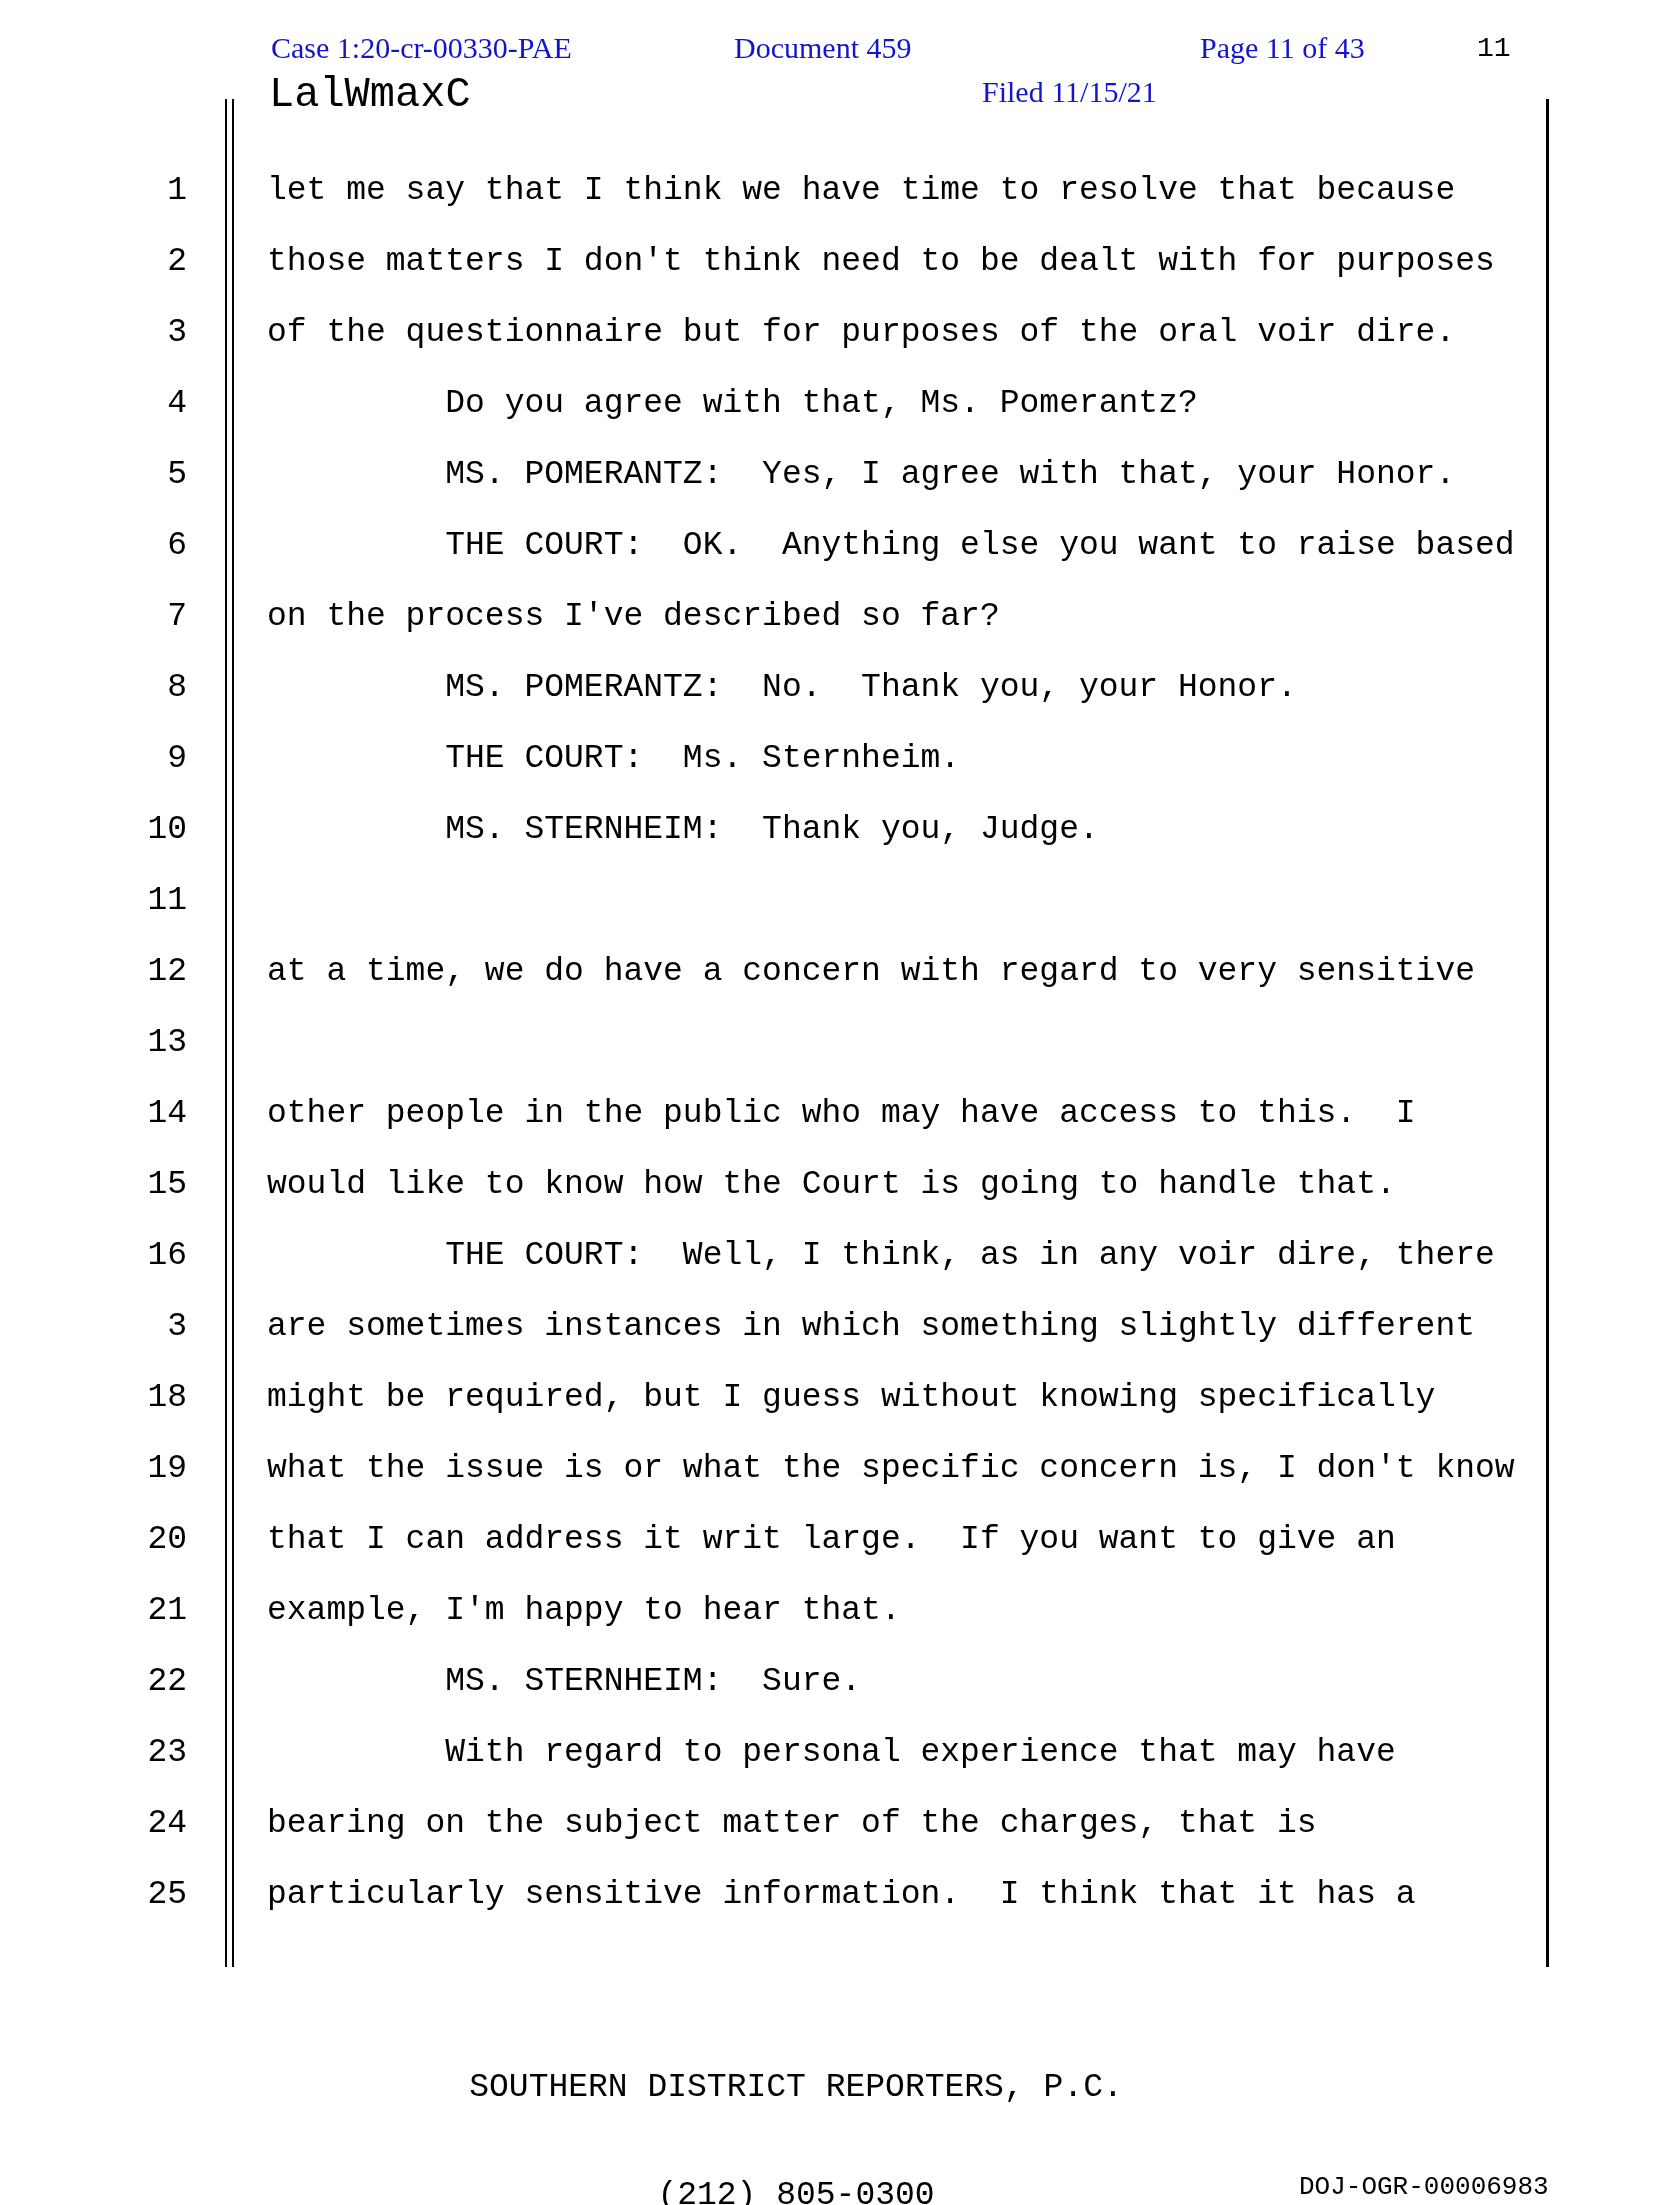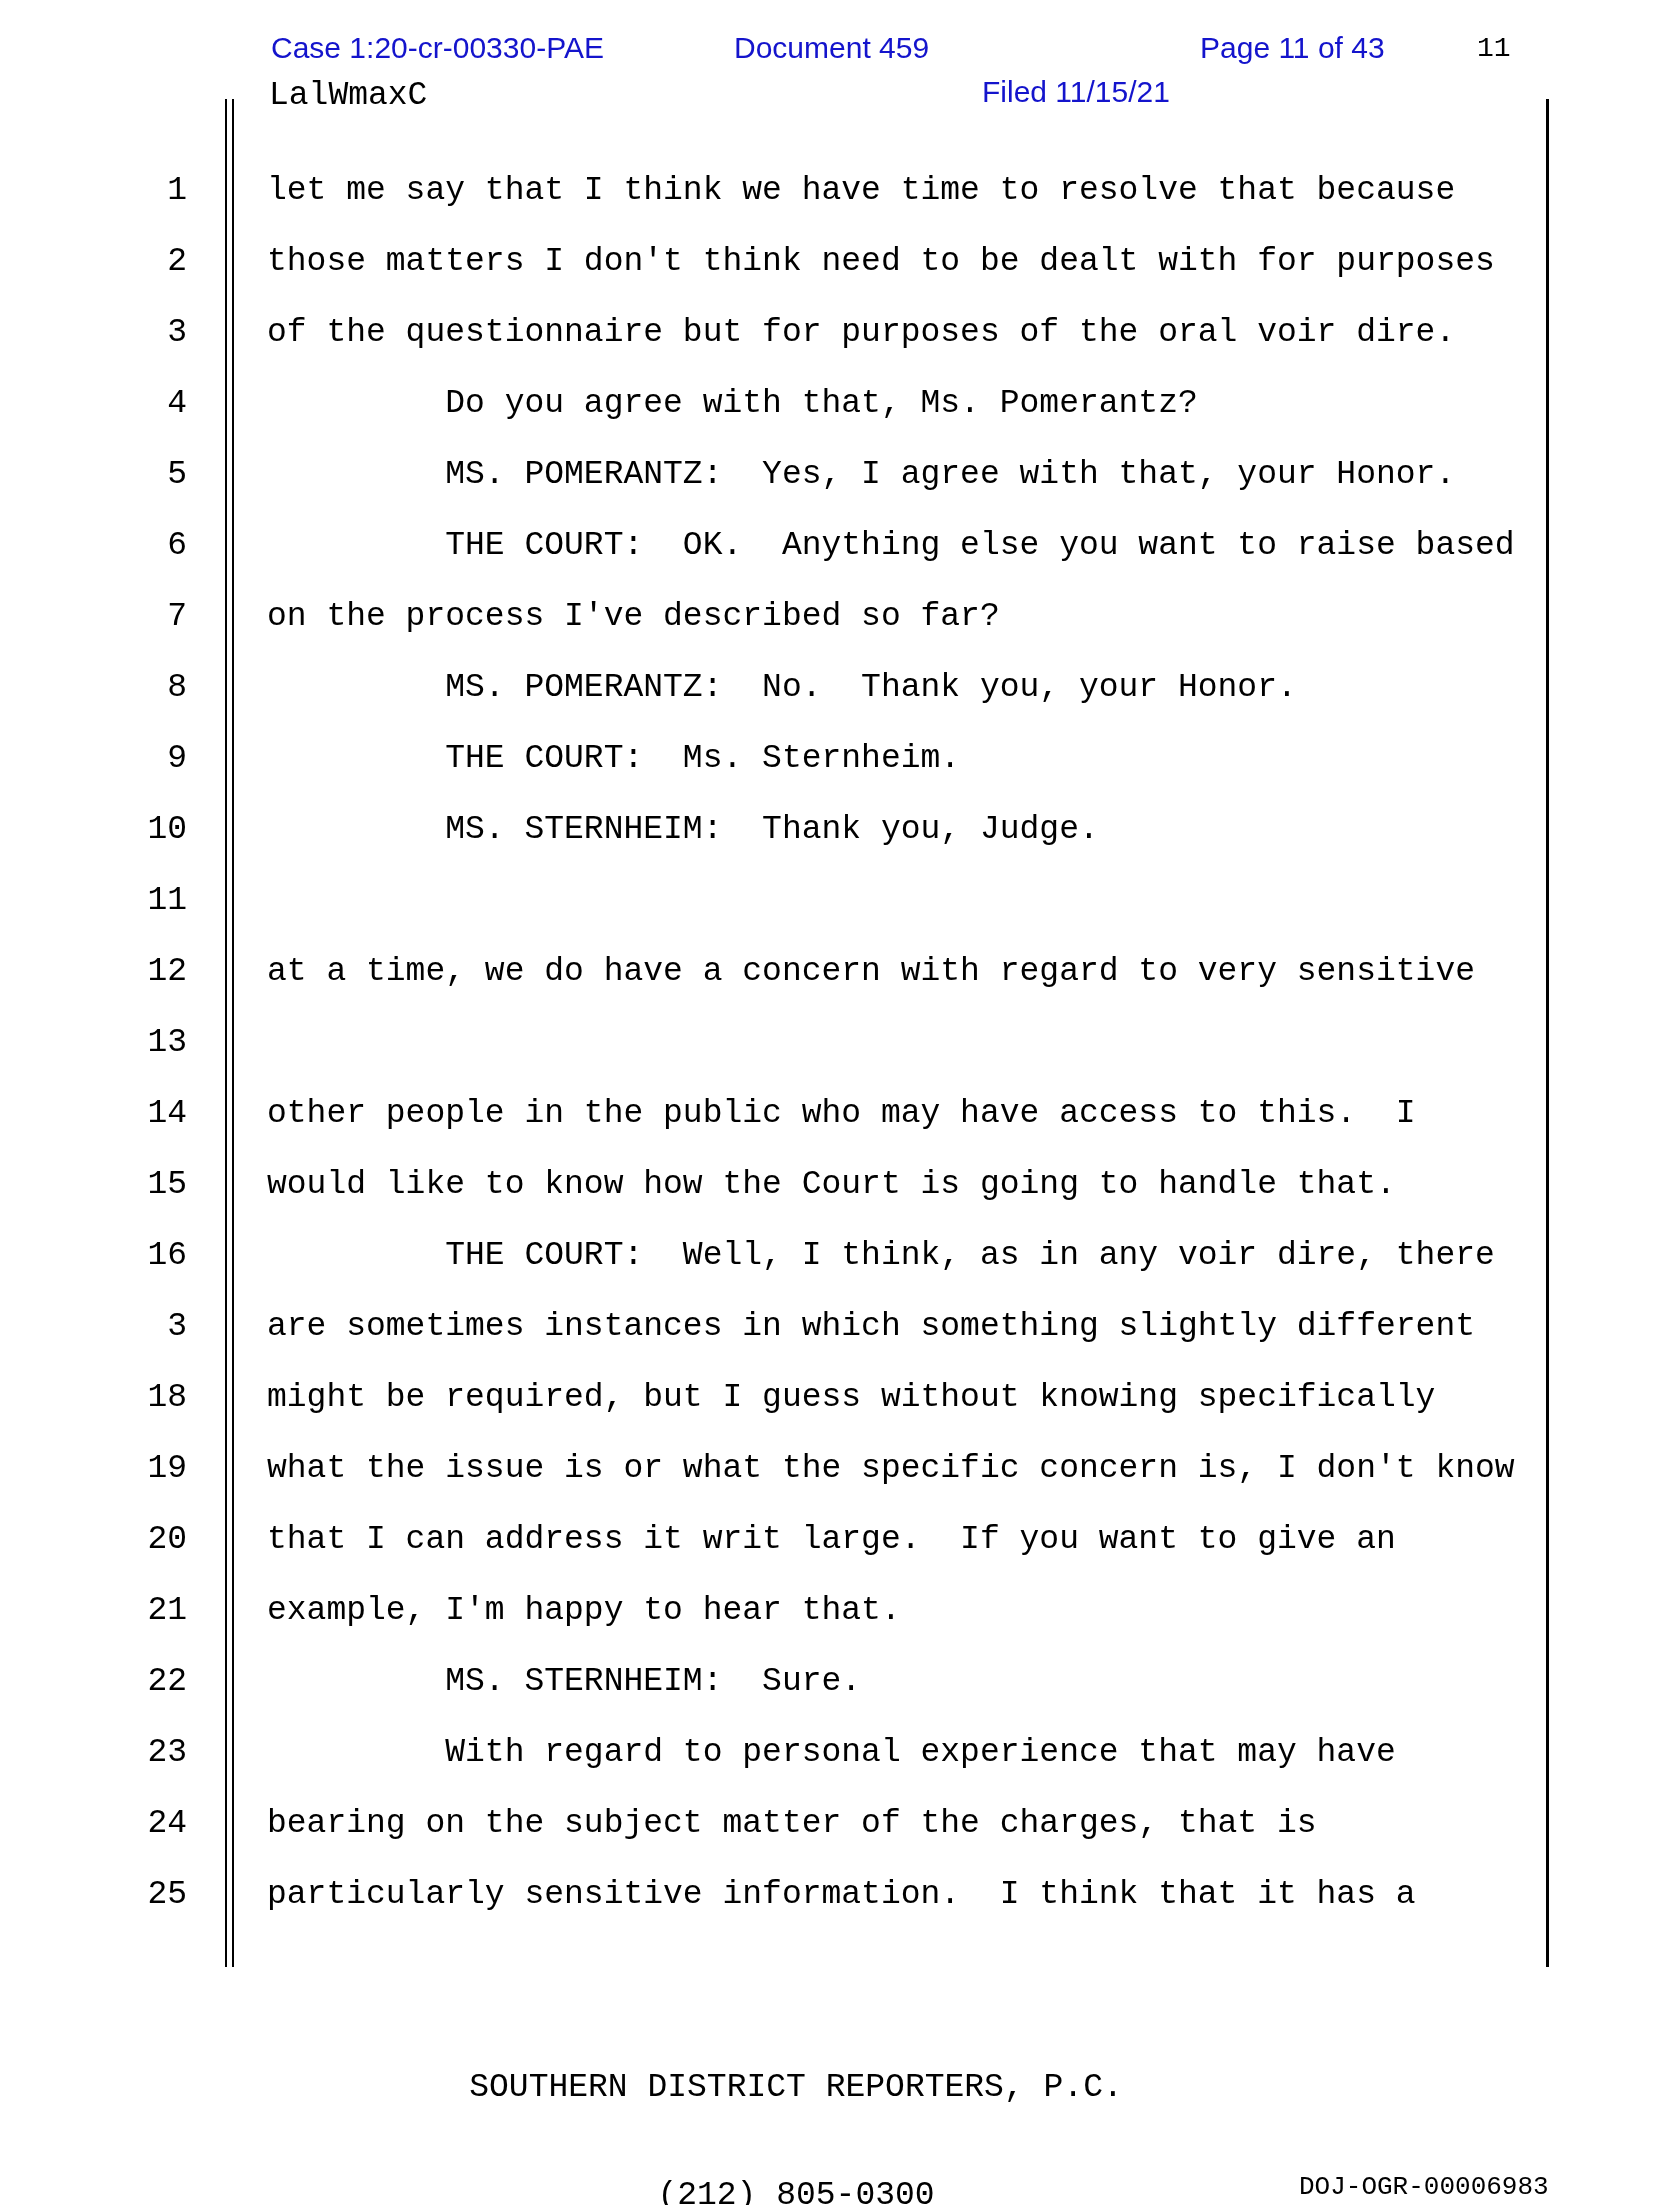--- a/index.html
+++ b/index.html
@@ -7,31 +7,31 @@
     position:relative;
     width:1675px;
     height:2205px;
     background:#ffffff;
     font-family:"Liberation Mono","DejaVu Sans Mono",monospace;
     color:#000000;
     overflow:hidden;
   }
   
   .stamp { position:absolute; top:30px; left:0; width:1552px; height:39px;
-           font-family:Liberation Sans, sans-serif;
+           font-family:Liberation Serif, serif;
            font-size:30px; line-height:35px; color:#1414cc; white-space:pre; }
   .stamp span { position:absolute; top:0; }
   .stamp-case { left:271px; }
   .stamp-doc  { left:688px;margin-left:46px; }
   .stamp-filed{ left:982px;margin-top:44px; }
   .stamp-page { left:1200px; }
   .folio { position:absolute; top:34px; left:1477px;
            font-size:28px; line-height:30px; color:#000; }
   .transcript-id { position:absolute; top:78px; left:269px;
-           font-size:33px; line-height:35px; white-space:pre; }
+           font-size:42px; line-height:35px; white-space:pre; }
   
   .rule-left  { position:absolute; left:225px; top:99px; height:1868px; width:9.2px;
                 border-left:2.6px solid #000; border-right:2.6px solid #000;
                 box-sizing:border-box; background:transparent; }
   .rule-right { position:absolute; left:1546px; top:99px; height:1868px; width:2.6px;
                 background:#000; }
   
   .lines { position:absolute; top:155px; left:0; width:1675px; }
   .line  { position:relative; height:71px; line-height:71px;
            font-size:33px; white-space:pre; }

